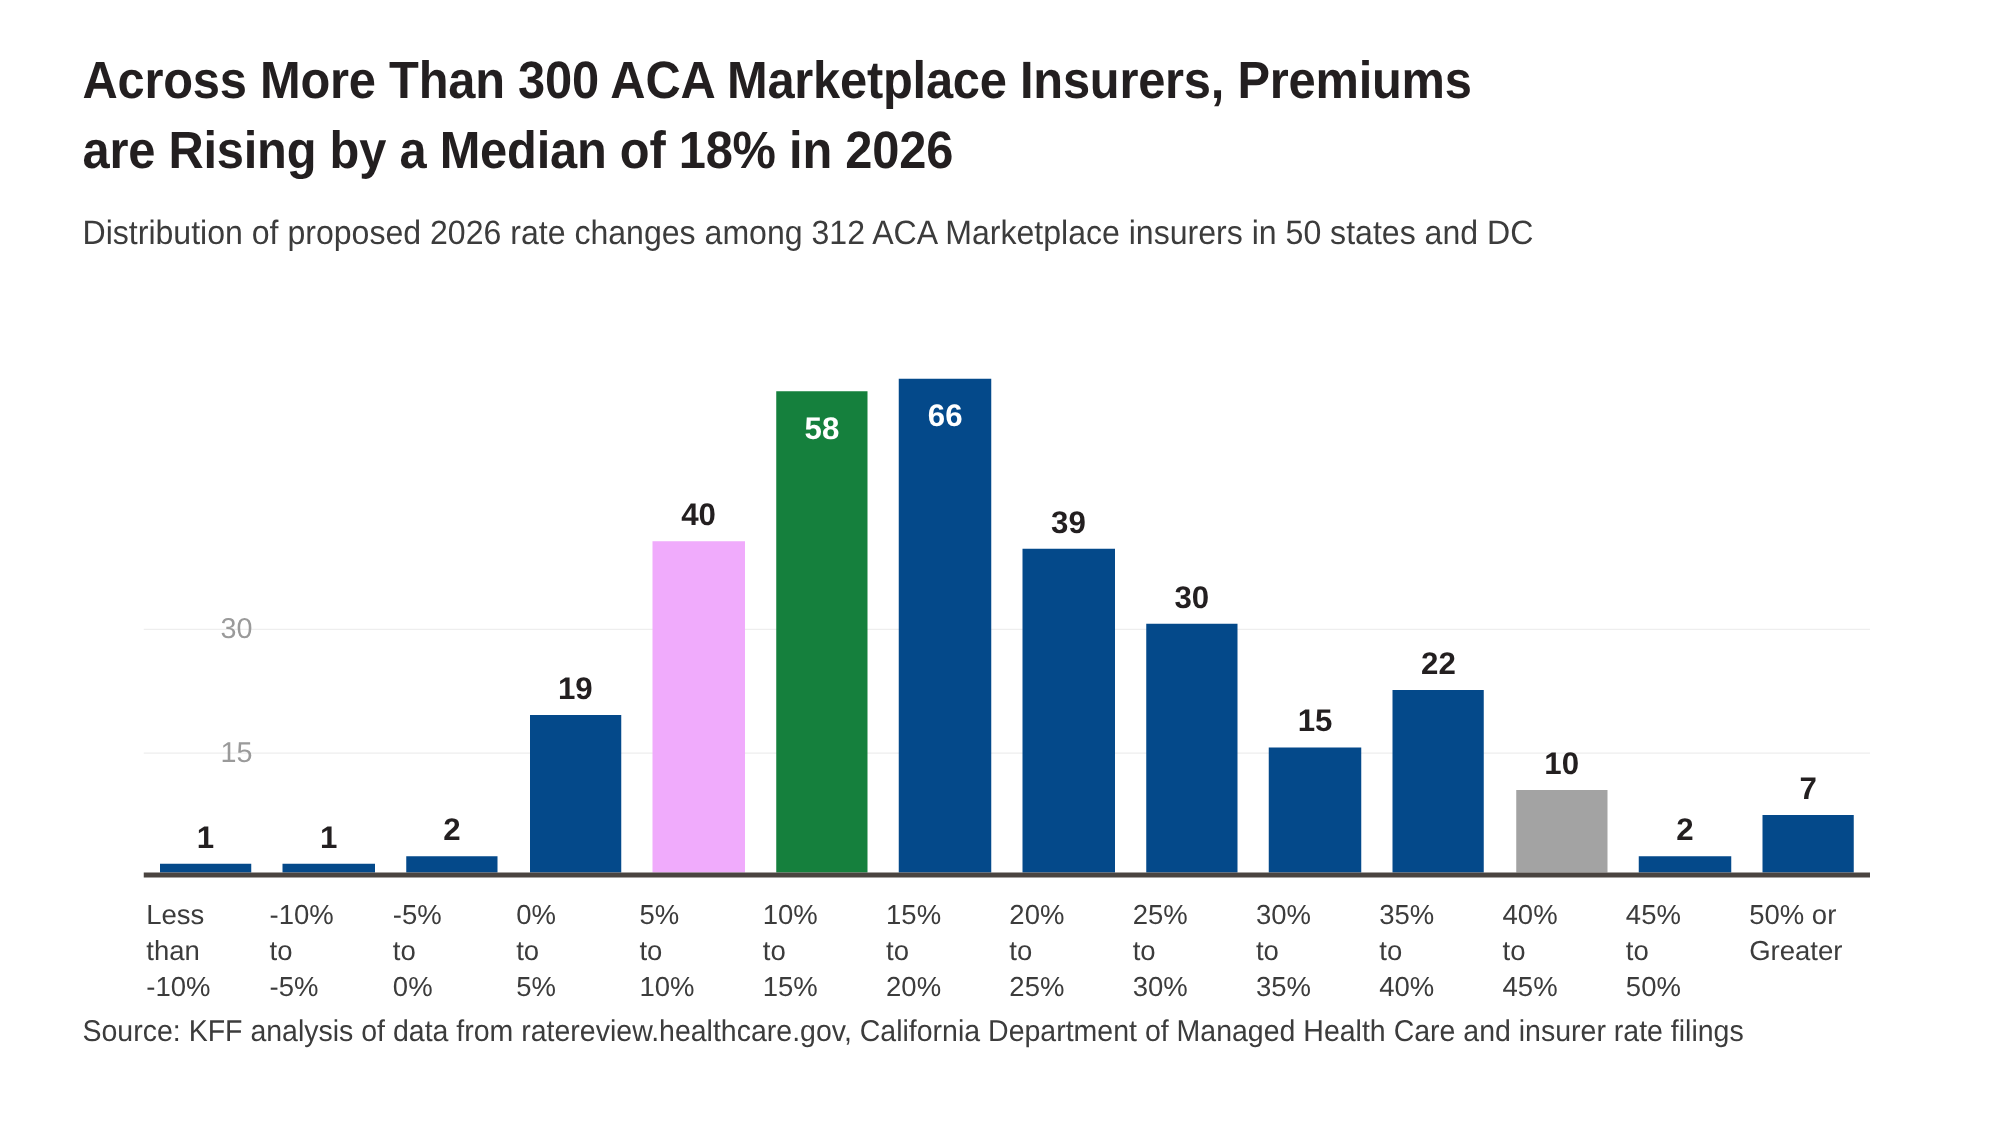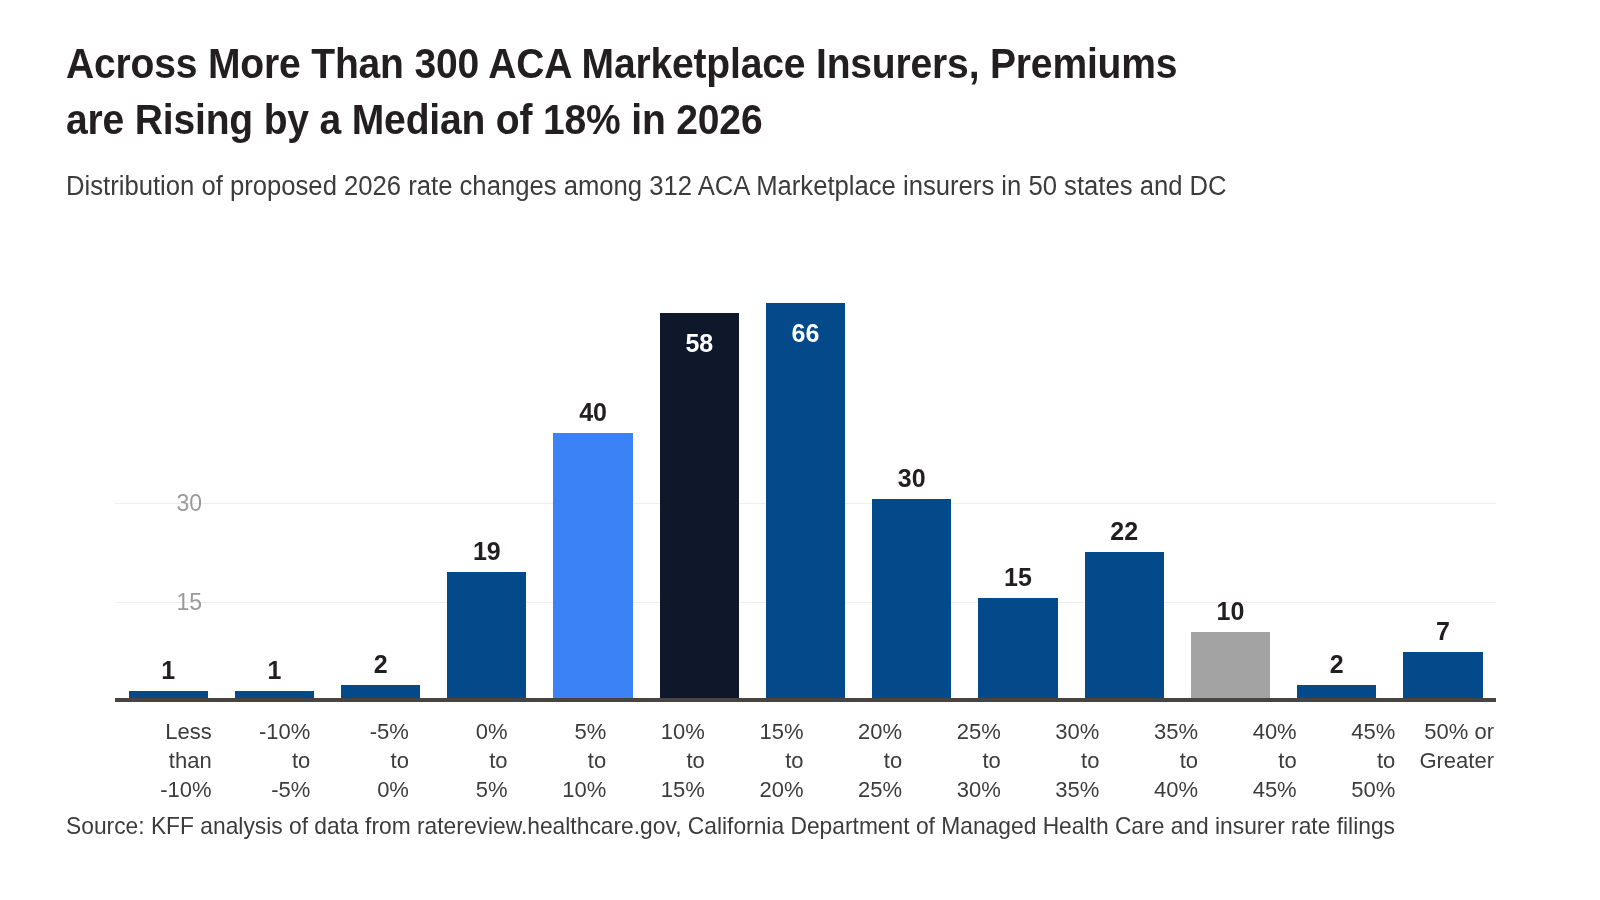--- a/index.html
+++ b/index.html
@@ -154,21 +154,21 @@
   .xlabels {
     position: absolute;
     left: 115px;
     top: 472px;
     width: 1381px;
     display: flex;
   }
 
   .xlabel {
     flex: 1 1 0;
-    text-align: right;
+    text-align: left;
     font-size: 22px;
     line-height: 1.32;
     color: #3c3c3c;
     font-family: "Liberation Sans", sans-serif;
     white-space: pre-line;
     padding: 0 2px;
   }
 
   
   .source {
@@ -217,32 +217,37 @@
             <div class="bar" style="height: 13.2727px; background: rgb(4, 73, 138);">
               <div class="bar-value outside">2</div>
             </div>
           </div>
           <div class="bar-slot">
             <div class="bar" style="height: 126.091px; background: rgb(4, 73, 138); padding-left: 25px;">
               <div class="bar-value outside">19</div>
             </div>
           </div>
           <div class="bar-slot">
-            <div class="bar" style="height: 265.455px; background: #3b82f6;">
+            <div class="bar" style="height: 265.455px; background: #f0abfc;">
               <div class="bar-value outside">40</div>
             </div>
           </div>
           <div class="bar-slot">
-            <div class="bar" style="height: 384.909px; background: #0f172a;">
+            <div class="bar" style="height: 384.909px; background: #15803d;">
               <div class="bar-value inside">58</div>
             </div>
           </div>
           <div class="bar-slot">
             <div class="bar" style="height: 438px; background: rgb(4, 73, 138);">
               <div class="bar-value inside">66</div>
+            </div>
+          </div>
+          <div class="bar-slot">
+            <div class="bar" style="height: 258.818px; background: rgb(4, 73, 138);">
+              <div class="bar-value outside">39</div>
             </div>
           </div>
           <div class="bar-slot">
             <div class="bar" style="height: 199.091px; background: rgb(4, 73, 138);">
               <div class="bar-value outside">30</div>
             </div>
           </div>
           <div class="bar-slot">
             <div class="bar" style="height: 99.5455px; background: rgb(4, 73, 138);">
               <div class="bar-value outside">15</div>

